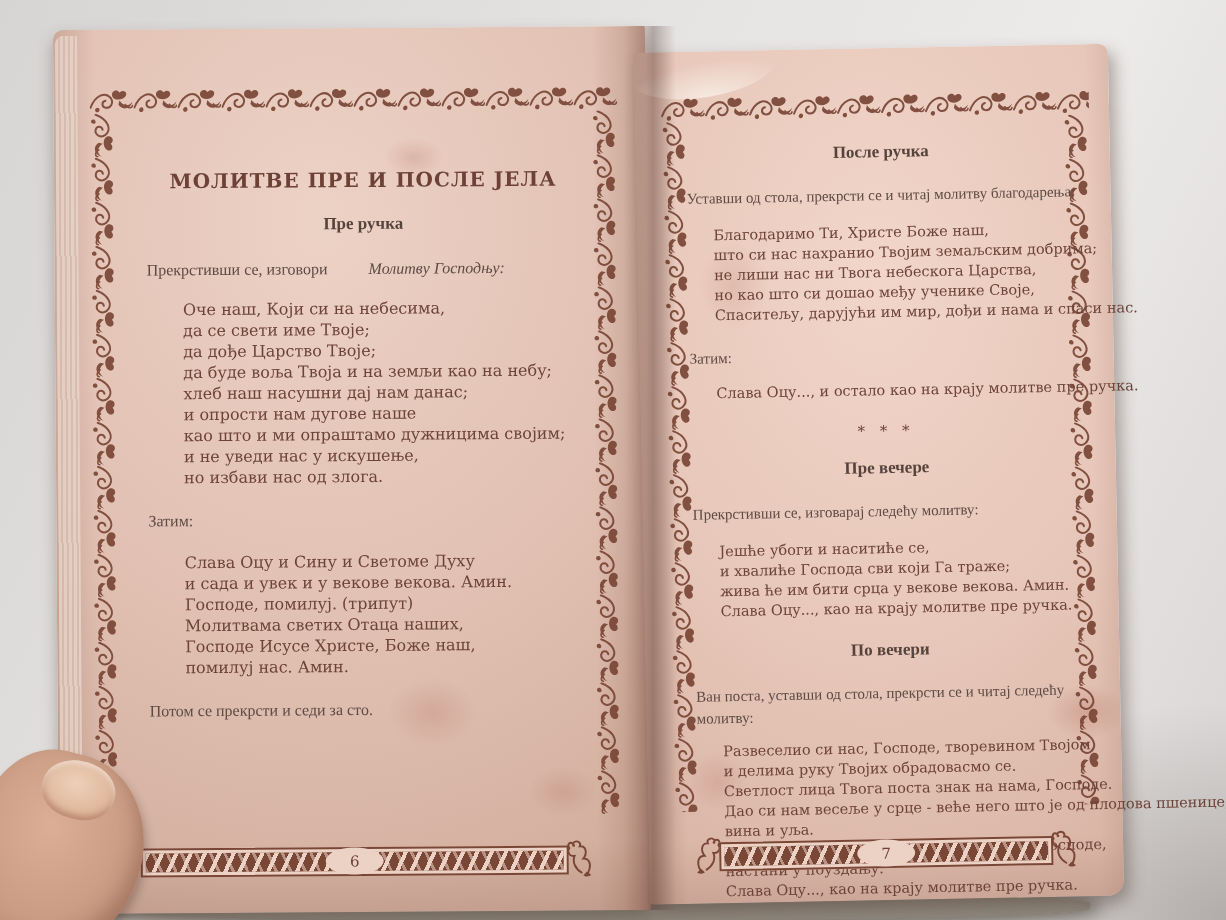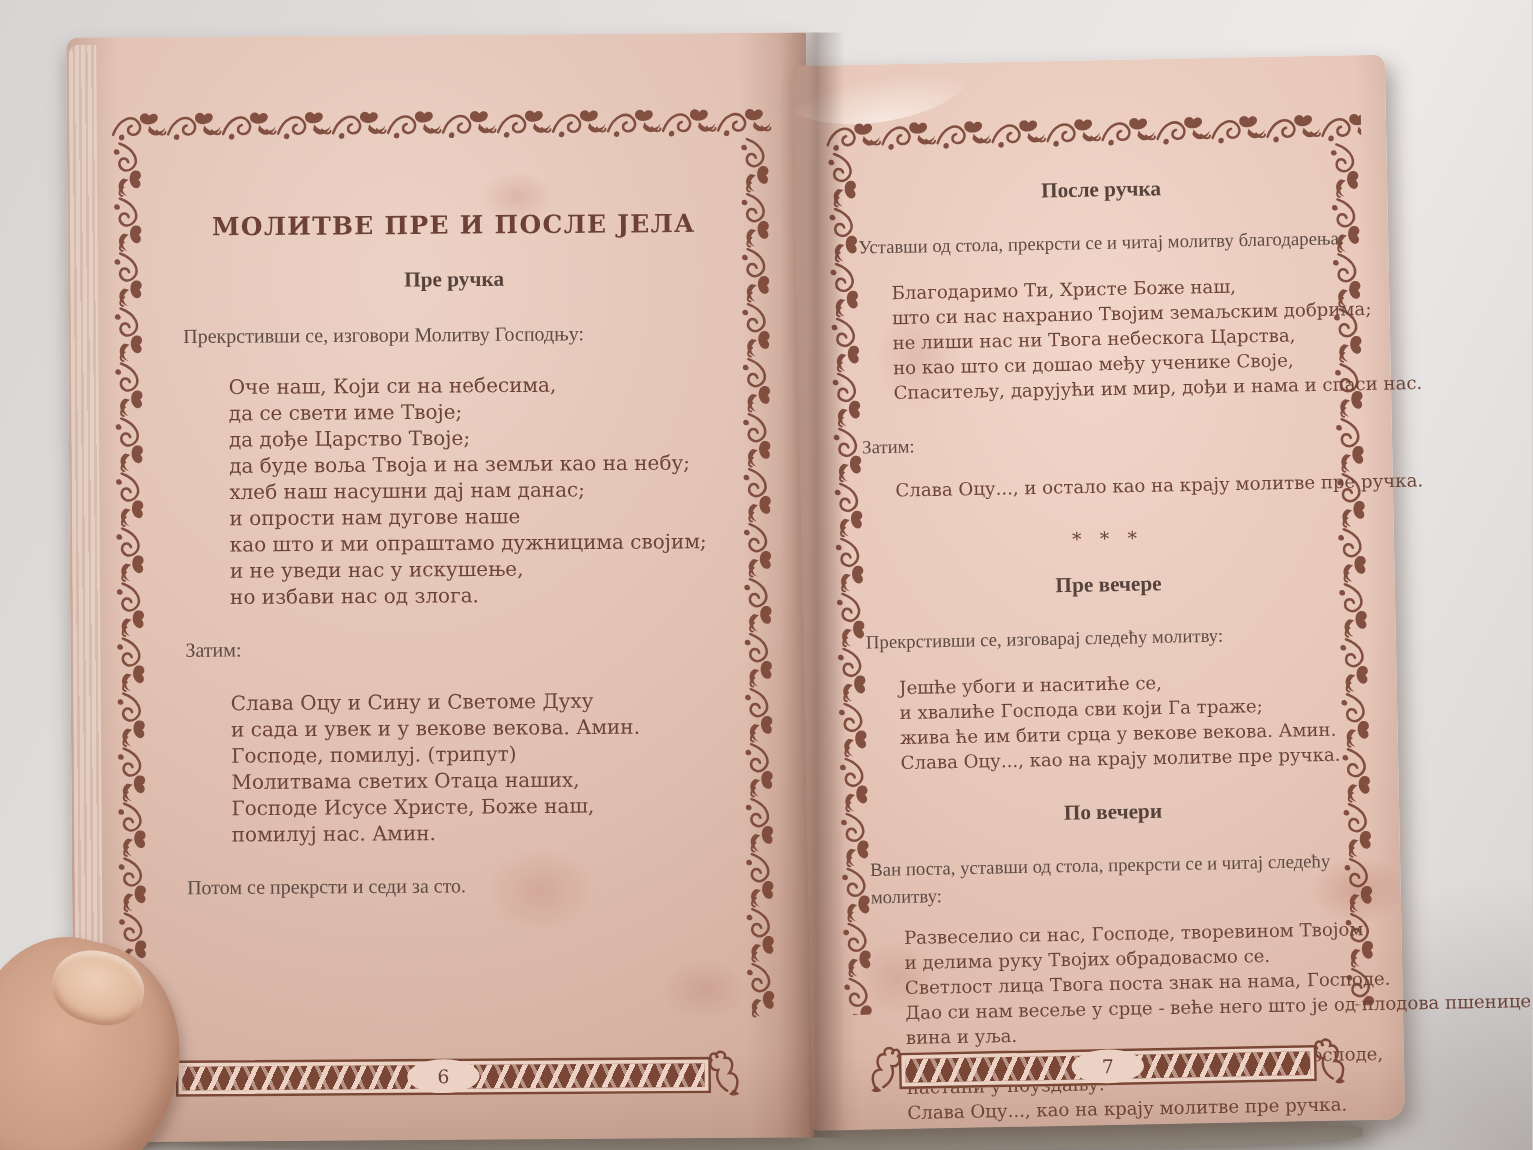--- a/index.html
+++ b/index.html
@@ -59,21 +59,21 @@
     width:58px;height:27px;border-radius:50%;background:#ecd2c4;
     display:flex;align-items:center;justify-content:center;
     color:#6b4038;font-size:15px;font-family:"DejaVu Serif",serif;}
   .band-bird{flex:0 0 auto;margin:0 -2px;}
   
   .content{position:absolute;color:#5d4b44;}
   .title{font-family:"DejaVu Serif",serif;font-weight:bold;text-align:center;
     font-size:20px;letter-spacing:1px;color:#6d4136;margin:0 0 22px;}
   .heading{font-weight:bold;text-align:center;font-size:17px;color:#56433c;margin:0 0 24px;}
   .rubric{font-size:16px;line-height:22px;margin:0 0 18px;}
-  .rubric .it{}
+  .rubric .it{font-style:italic;margin-left:37px;}
   .prayer{font-family:"DejaVu Serif",serif;color:#6d4338;margin:0 0 22px 36px;}
   .prayer div{white-space:nowrap;}
   .page-left  .prayer{font-size:16px;line-height:21px;}
   .page-right .prayer{font-size:14.5px;line-height:20px;margin-left:26px;}
   .page-right .rubric{font-size:15px;margin-bottom:16px;}
   .page-right .heading{margin-bottom:22px;}
   .stars{font-family:"DejaVu Serif",serif;text-align:center;color:#6d4338;
     letter-spacing:5px;font-size:15px;margin:0 0 18px;}
   
   .thumb{position:absolute;z-index:4;left:-26px;top:752px;width:168px;height:200px;

